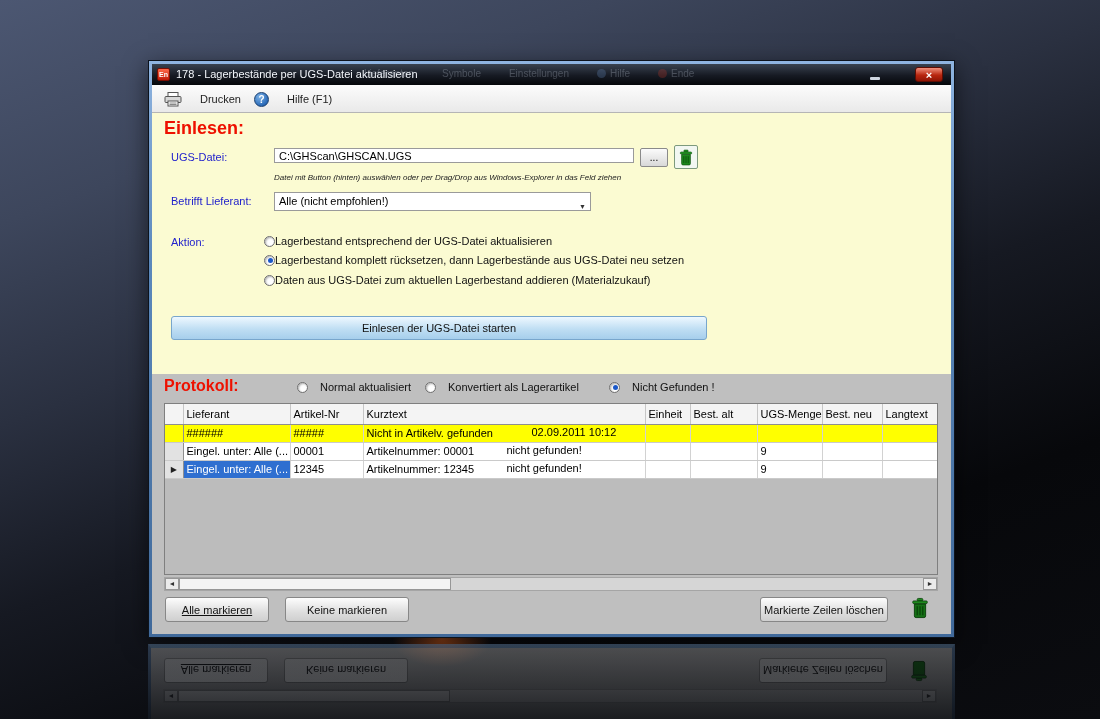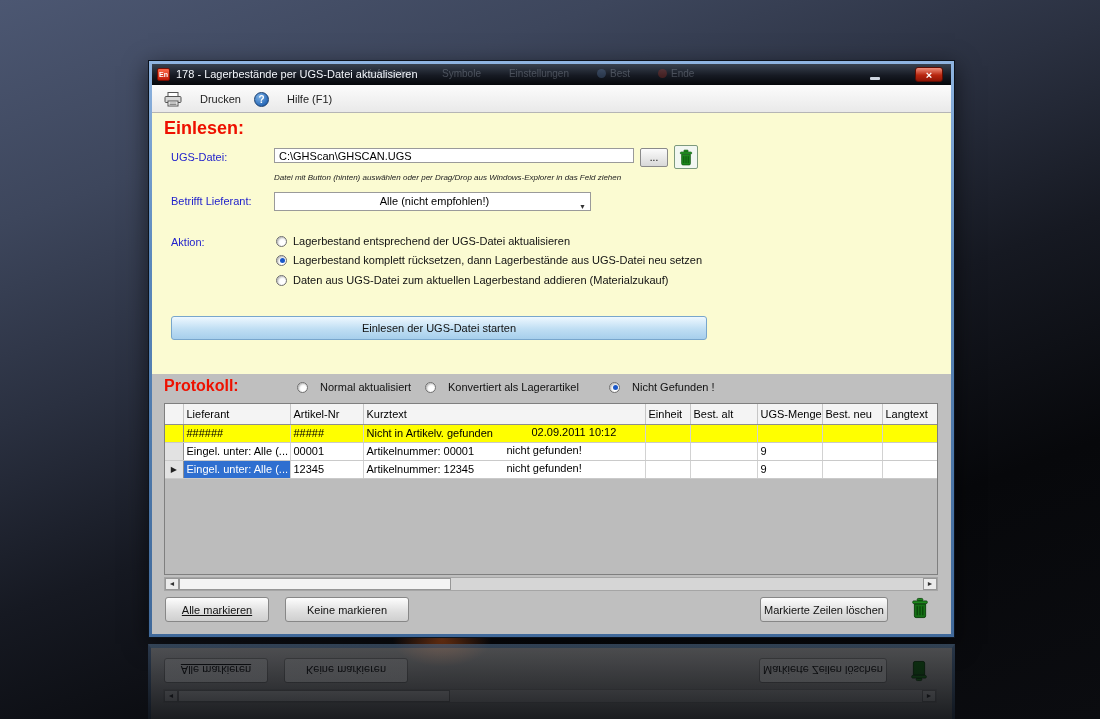--- a/index.html
+++ b/index.html
@@ -58,23 +58,23 @@
   .inp-ugs { position:absolute; left:122px; top:35px; width:360px; height:15px;
     border:1px solid #9a9a9a; background:#fff; font-size:11px; padding:0 4px; font-family:inherit; }
   .btn-browse { position:absolute; left:488px; top:35px; width:28px; height:19px;
     background:linear-gradient(180deg,#fbfbfb,#d8d8d8); border:1px solid #8a8a8a; border-radius:2px;
     font-size:10px; line-height:10px; cursor:pointer; }
   .btn-trash-top { position:absolute; left:522px; top:32px; width:24px; height:24px;
     background:#f2f7f2; border:1px solid #7d9a7d; border-radius:2px;
     display:flex; align-items:center; justify-content:center; cursor:pointer; }
   .hint { position:absolute; left:122px; top:60px; font-size:8px; font-style:italic; color:#222; white-space:nowrap; }
   .dropdown { position:absolute; left:122px; top:79px; width:317px; height:19px;
-    background:#fff; border:1px solid #9a9a9a; font-size:11px; line-height:17px; padding-left:4px; cursor:pointer;text-align:center; }
+    background:#fff; border:1px solid #9a9a9a; font-size:11px; line-height:17px; padding-left:4px; cursor:pointer; }
   .dd-arrow { position:absolute; right:4px; top:5px; font-size:7px; color:#333; }
-  .radio-row { position:absolute; left:124px; display:flex; align-items:center; gap:6px;
+  .radio-row { position:absolute; left:112px; display:flex; align-items:center; 
     font-size:11px; color:#111; height:14px; white-space:nowrap; cursor:pointer; }
   .r1 { top:121px; } .r2 { top:140px; } .r3 { top:160px; }
   .radio { width:11px; height:11px; border-radius:50%; background:#fff; border:1px solid #6e6e6e;
     box-shadow: inset 1px 1px 2px rgba(0,0,0,.3); position:relative; flex:none; }
   .radio.sel::after { content:""; position:absolute; left:2.5px; top:2.5px; width:5px; height:5px;
     background:#1a58c8; border-radius:50%; }
   .btn-start { position:absolute; left:19px; top:203px; width:536px; height:24px;
     background:linear-gradient(180deg,#eef8ff,#bfdef3 55%,#a6cfec);
     border:1px solid #78a6cc; border-radius:3px; font-size:11px; color:#111; font-family:inherit; cursor:pointer; }
 
@@ -140,21 +140,21 @@
 
     <div class="titlebar">
       <div class="title-icon">En</div>
       <div class="title-text">178  -  Lagerbestände per UGS-Datei aktualisieren</div>
       <div class="ghost-menu">
         <span class="ghost-item">Lieferanten</span>
         <span class="ghost-item">Symbole</span>
         <span class="ghost-item">Einstellungen</span>
         <span class="ghost-item">
             <span class="g-ico-blue"></span>
-            <span>Best</span>
+            <span>Hilfe</span>
           </span>
         <span class="ghost-item">
             <span class="g-ico-red"></span>
             <span>Ende</span>
           </span>
       </div>
       <button class="btn-min"></button>
       <button class="btn-close">×</button>
     </div>
 

